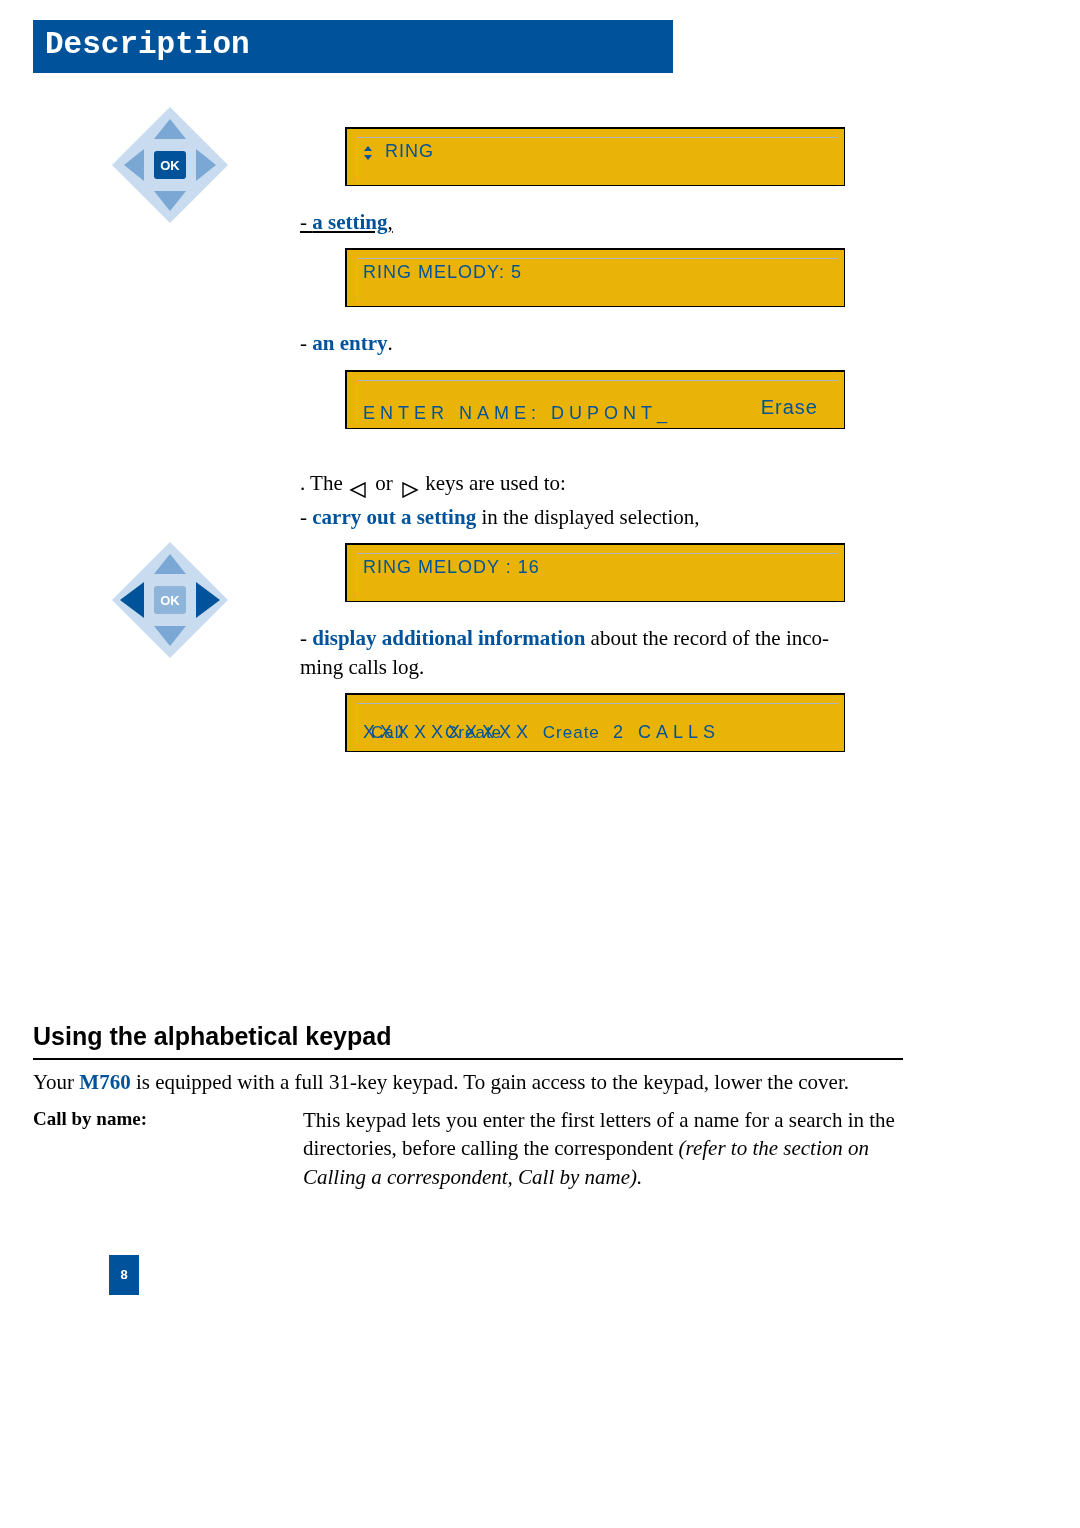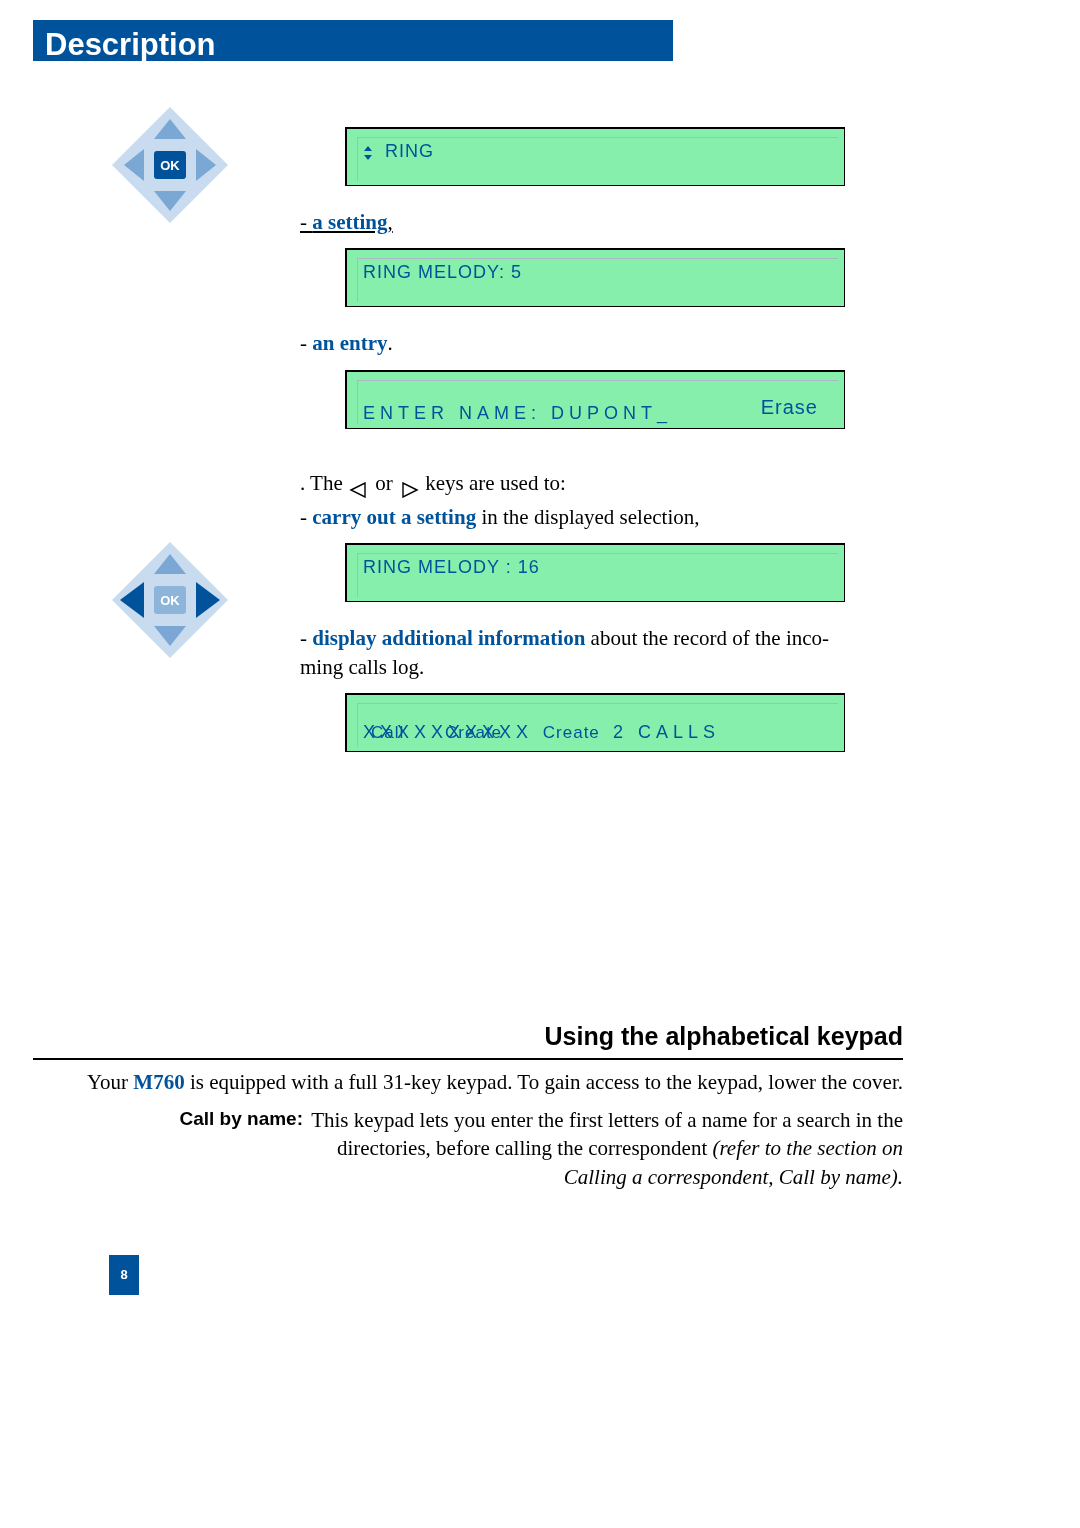--- a/index.html
+++ b/index.html
@@ -1,38 +1,38 @@
 <!DOCTYPE html>
 <html><head>
 <meta charset="utf-8">
 <style>
   html,body{margin:0;padding:0;background:#fff;}
   body{width:1080px;height:1528px;position:relative;font-family:"Times New Roman",Times,serif;color:#000;font-size:21px;line-height:1.35;}
-  .topbar{position:absolute;left:33px;top:20px;width:640px;height:41px;background:#00539b;color:#fff;font-family:Liberation Sans, sans-serif;font-weight:700;font-size:31px;padding:4px 12px 0 12px;box-sizing:border-box;}
+  .topbar{position:absolute;left:33px;top:20px;width:640px;height:53px;background:#00539b;color:#fff;font-family:Liberation Mono, monospace;font-weight:700;font-size:31px;padding:4px 12px 0 12px;box-sizing:border-box;}
   .pagebox{position:absolute;left:109px;top:1255px;width:30px;height:40px;background:#00539b;color:#fff;font-family:Arial,Helvetica,sans-serif;font-weight:700;font-size:13px;display:flex;align-items:center;justify-content:center;}
   .content{position:absolute;left:300px;top:115px;width:545px;}
   .blue{color:#00539b;}
   .bold{font-weight:700;}
   .sans{font-family:Arial,Helvetica,sans-serif;}
   .lcd{margin:12px 0 22px 45px;width:500px;position:relative;}
-  .lcd .outer{border:1px solid #000;border-left-width:2px;border-top-width:2px;height:56px;position:relative;background:#86efac;}
+  .lcd .outer{border:1px solid #000;border-left-width:2px;border-top-width:2px;height:56px;position:relative;background:#eab308;}
   .lcd .inner{position:absolute;left:10px;right:6px;top:8px;bottom:4px;border-top:1px solid #a9b7c7;border-left:1px solid #a9b7c7;}
   .lcd .text{position:absolute;left:16px;top:10px;right:12px;font-family:Arial,Helvetica,sans-serif;color:#00539b;font-size:18px;letter-spacing:1px;}
   .lcd .text.spread{letter-spacing:5px;margin-top:19px;}
   .lcd .rightlabel{position:absolute;right:26px;bottom:7px;font-family:Arial,Helvetica,sans-serif;color:#00539b;font-size:20px;letter-spacing:1px;}
   .lcd .row2{position:absolute;left:24px;bottom:6px;right:12px;font-family:Arial,Helvetica,sans-serif;color:#00539b;font-size:17px;}
   .lcd .row2 span{margin-right:36px;letter-spacing:1px;}
   .lcd .updown{display:inline-block;width:12px;vertical-align:middle;margin-right:4px;font-weight:700;color:#00539b;}
   .nav{position:absolute;width:120px;}
   .nav svg{width:120px;height:120px;display:block;}
-  .section2{position:absolute;left:33px;top:1020px;width:870px;text-align:right;}
+  .section2{position:absolute;left:33px;top:1020px;width:870px;}
   .section2 h2{font-family:Arial,Helvetica,sans-serif;font-weight:700;font-size:25px;margin:0 0 4px 0;color:#000;}
   .section2 .rule{border-top:2px solid #000;margin-bottom:8px;}
   .row{display:flex;align-items:flex-start;margin-top:10px;}
-  .row .lab{width:270px;font-family:Liberation Sans, sans-serif;font-weight:700;font-size:19px;color:#000;}
+  .row .lab{width:270px;font-family:Liberation Serif, serif;font-weight:700;font-size:19px;color:#000;}
   .row .txt{flex:1;}
   .ital{font-style:italic;}
   .hiband{position:absolute;left:33px;top:740px;width:840px;height:160px;background:#dfeaf4;z-index:-1;}
   .tri-inline{display:inline-block;width:22px;height:16px;vertical-align:middle;}
 </style>
 </head>
 <body>
 
 <div class="topbar">
   <span>Description</span>

